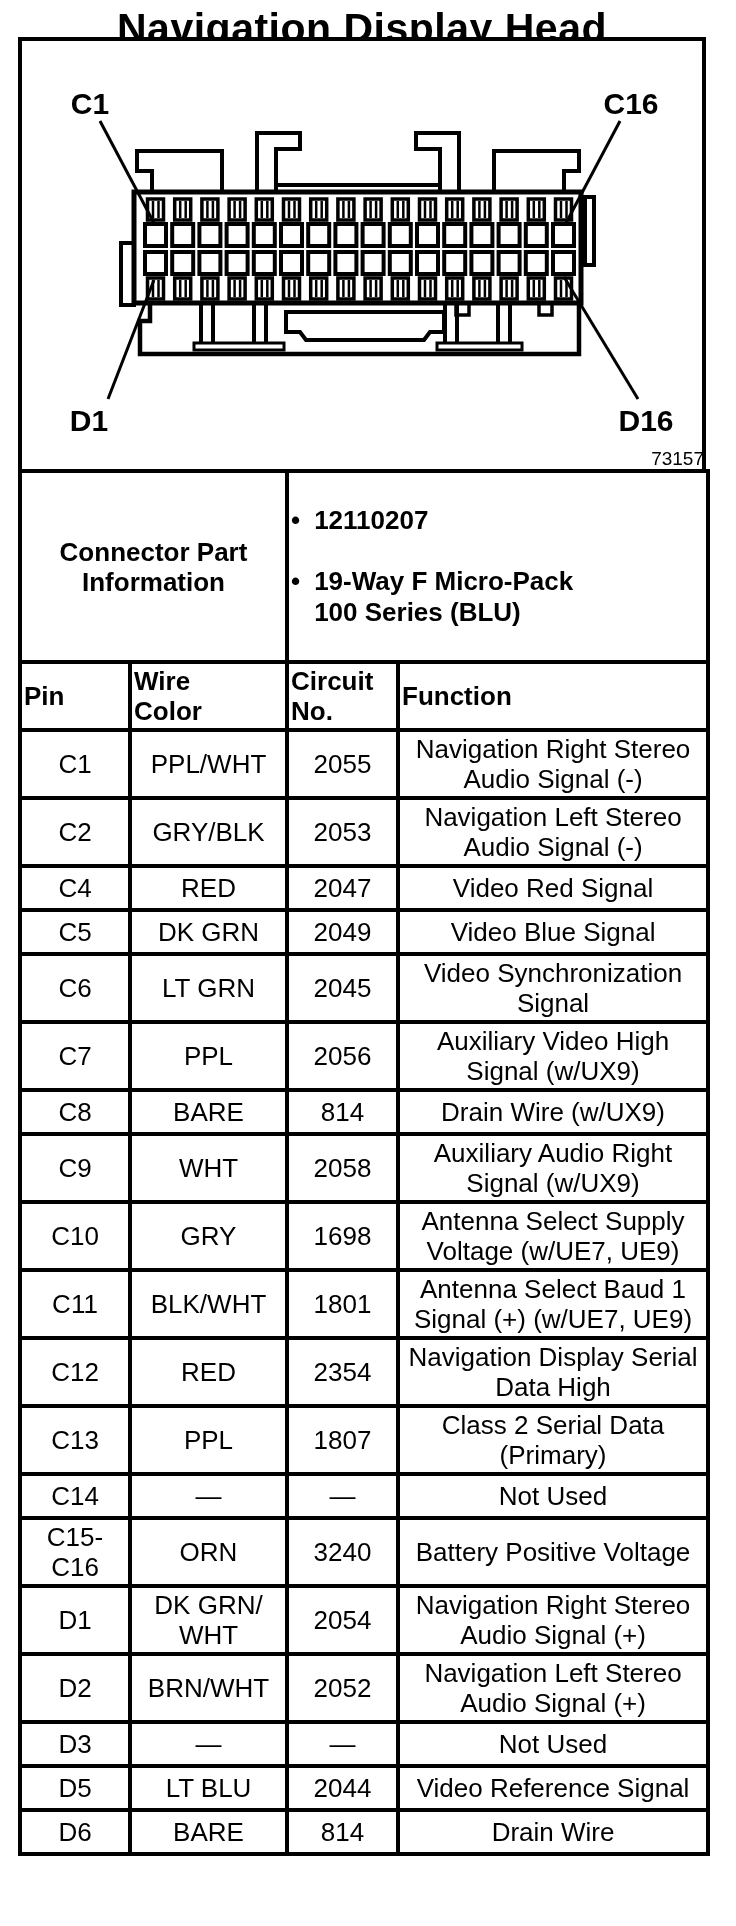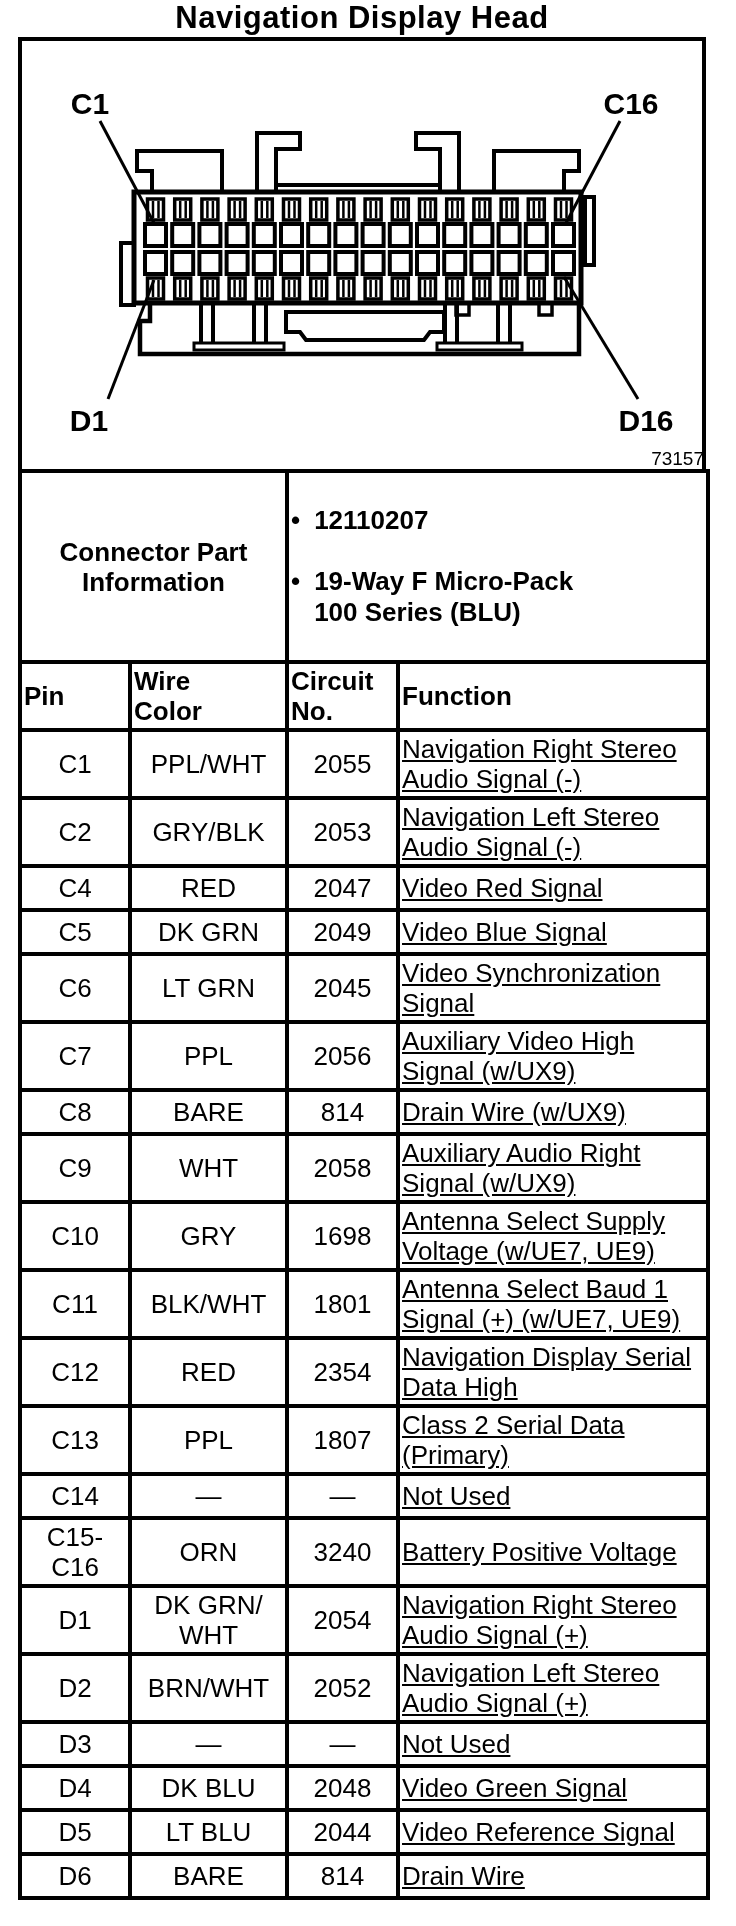--- a/index.html
+++ b/index.html
@@ -1,22 +1,22 @@
 <!DOCTYPE html>
 <html><head>
 <meta charset="utf-8">
 <style>
   html,body{margin:0;padding:0;background:#fff;}
   body{
     width:736px;height:1926px;overflow:hidden;position:relative;
     font-family:"Liberation Sans","DejaVu Sans",sans-serif;color:#000;
   }
   .page-title{
-    width:688px;margin:0 0 0 18px;
-    text-align:center;font-size:31px;font-weight:bold;letter-spacing:0.5px;
+    width:688px;margin:0 0 0 18px;padding-top:5px;
+    text-align:center;font-size:41px;font-weight:bold;letter-spacing:0.5px;
     height:37px;box-sizing:border-box;
   }
   .diagram-box{
     margin-left:18px;width:688px;height:436px;box-sizing:border-box;
     border:4px solid #000;position:relative;background:#fff;
   }
   .diagram-box svg{position:absolute;left:0;top:0;width:680px;height:428px;}
   svg text{font-family:"Liberation Sans","DejaVu Sans",sans-serif;}
   .conn-label{font-size:30px;font-weight:bold;fill:#000;}
   .fig-num{font-size:19px;fill:#000;}
@@ -41,21 +41,21 @@
   .bullet-item{
     font-weight:bold;text-align:left;line-height:31px;
     display:flex;align-items:flex-start;
   }
   .bullet-item .bullet{margin-right:14px;}
   th.col-head{
     font-weight:bold;text-align:left;vertical-align:bottom;
     padding-bottom:5px;line-height:30px;
   }
   td.c-pin,td.c-wire,td.c-circuit{text-align:center;}
-  td.c-func{text-align:left;padding-left:12px;padding-right:4px;text-decoration:underline;}
+  td.c-func{text-align:center;padding-left:12px;padding-right:4px;}
   tbody td{height:36px;}
 </style>
 </head>
 <body>
 
 <div class="page-title">Navigation Display Head</div>
 
 <div class="diagram-box">
   <svg viewBox="18 46 680 428" preserveAspectRatio="none">
     <g stroke="#000" fill="none">
@@ -362,26 +362,20 @@
         <td class="c-circuit">2052</td>
         <td class="c-func">Navigation Left Stereo Audio Signal (+)</td>
       </tr>
       <tr>
         <td class="c-pin">D3</td>
         <td class="c-wire">—</td>
         <td class="c-circuit">—</td>
         <td class="c-func">Not Used</td>
       </tr>
       <tr>
-        <td class="c-pin">D4</td>
-        <td class="c-wire">DK BLU</td>
-        <td class="c-circuit">2048</td>
-        <td class="c-func">Video Green Signal</td>
-      </tr>
-      <tr>
         <td class="c-pin">D5</td>
         <td class="c-wire">LT BLU</td>
         <td class="c-circuit">2044</td>
         <td class="c-func">Video Reference Signal</td>
       </tr>
       <tr>
         <td class="c-pin">D6</td>
         <td class="c-wire">BARE</td>
         <td class="c-circuit">814</td>
         <td class="c-func">Drain Wire</td>

